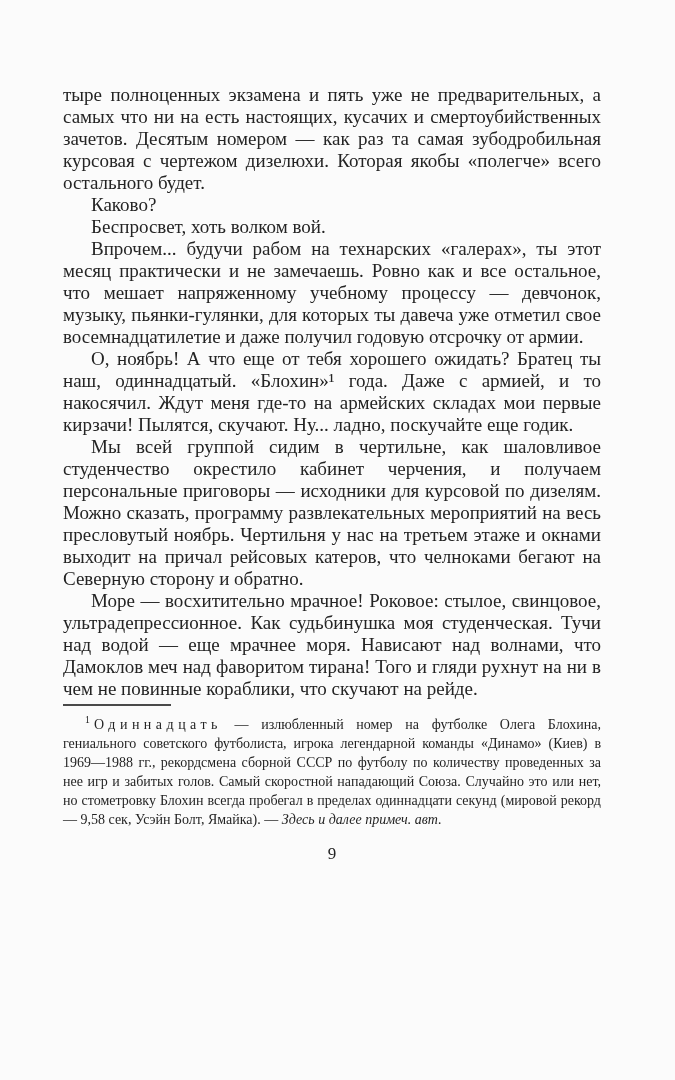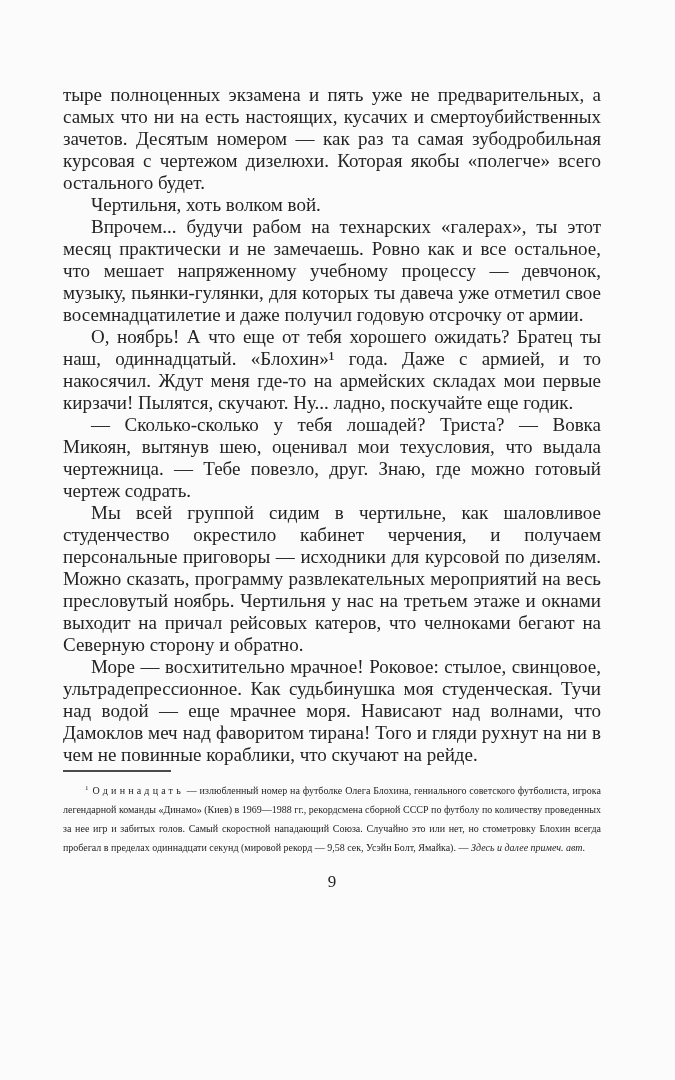--- a/index.html
+++ b/index.html
@@ -32,21 +32,21 @@
   }
   .footnote-rule {
     width: 108px;
     height: 0;
     border: none;
     border-top: 2px solid #4a4a4a;
     margin: 4px 0 9px 0;
   }
   .footnote {
     margin: 0;
-    font-size: 10px;
+    font-size: 14px;
     line-height: 19px;
     text-align: justify;
     text-indent: 22px;
     hyphens: auto;
     -webkit-hyphens: auto;
   }
   .footnote sup {
     font-size: 0.7em;
     line-height: 0;
     margin-right: 4px;
@@ -64,24 +64,24 @@
     line-height: 20px;
   }
 </style>
 </head>
 <body>
 
 <div class="book-page">
 
   <div class="body-text">
     <p class="continuation">тыре полноценных экзамена и пять уже не предварительных, а самых что ни на есть настоящих, кусачих и смертоубийственных зачетов. Десятым номером — как раз та самая зубодробильная курсовая с чертежом дизелюхи. Которая якобы «полегче» всего остального будет.</p>
-    <p>Чертильня, хоть волком вой.</p>
+    <p>Каково?</p>
+    <p>Беспросвет, хоть волком вой.</p>
     <p>Впрочем... будучи рабом на технарских «галерах», ты этот месяц практически и не замечаешь. Ровно как и все остальное, что мешает напряженному учебному процессу — девчонок, музыку, пьянки-гулянки, для которых ты давеча уже отметил свое восемнадцатилетие и даже получил годовую отсрочку от армии.</p>
     <p>О, ноябрь! А что еще от тебя хорошего ожидать? Братец ты наш, одиннадцатый. «Блохин»¹ года. Даже с армией, и то накосячил. Ждут меня где-то на армейских складах мои первые кирзачи! Пылятся, скучают. Ну... ладно, поскучайте еще годик.</p>
-    <p>— Сколько-сколько у тебя лошадей? Триста? — Вовка Микоян, вытянув шею, оценивал мои техусловия, что выдала чертежница. — Тебе повезло, друг. Знаю, где можно готовый чертеж содрать.</p>
     <p>Мы всей группой сидим в чертильне, как шаловливое студенчество окрестило кабинет черчения, и получаем персональные приговоры — исходники для курсовой по дизелям. Можно сказать, программу развлекательных мероприятий на весь пресловутый ноябрь. Чертильня у нас на третьем этаже и окнами выходит на причал рейсовых катеров, что челноками бегают на Северную сторону и обратно.</p>
     <p>Море — восхитительно мрачное! Роковое: стылое, свинцовое, ультрадепрессионное. Как судьбинушка моя студенческая. Тучи над водой — еще мрачнее моря. Нависают над волнами, что Дамоклов меч над фаворитом тирана! Того и гляди рухнут на ни в чем не повинные кораблики, что скучают на рейде.</p>
   </div>
 
   <hr class="footnote-rule">
 
   <p class="footnote">
     <sup>1</sup><span class="term">Одиннадцать</span><span> — излюбленный номер на футболке Олега Блохина, гениального советского футболиста, игрока легендарной команды «Динамо» (Киев) в 1969—1988 гг., рекордсмена сборной СССР по футболу по количеству проведенных за нее игр и забитых голов. Самый скоростной нападающий Союза. Случайно это или нет, но стометровку Блохин всегда пробегал в пределах одиннадцати секунд (мировой рекорд — 9,58 сек, Усэйн Болт, Ямайка). — </span><span class="italic">Здесь и далее примеч. авт.</span>
   </p>
 

